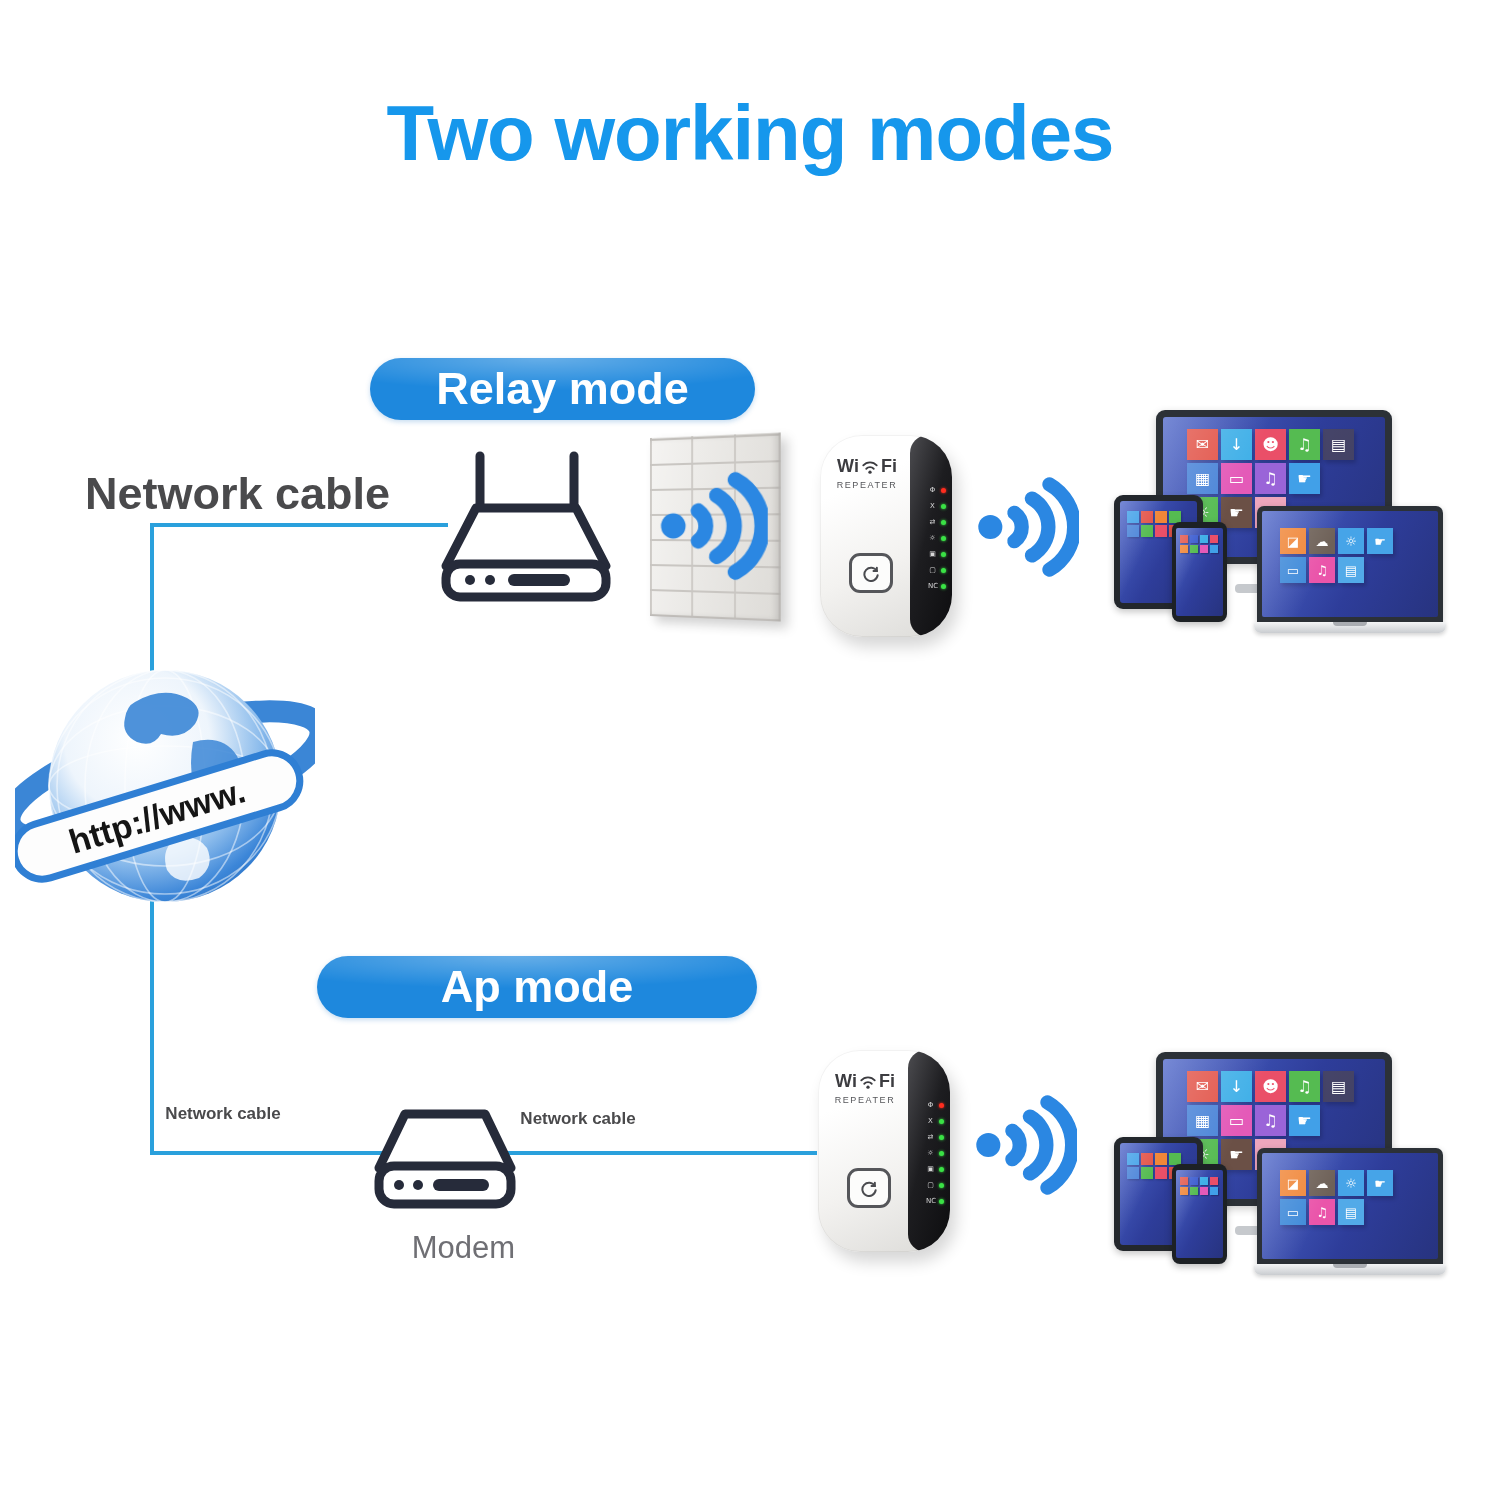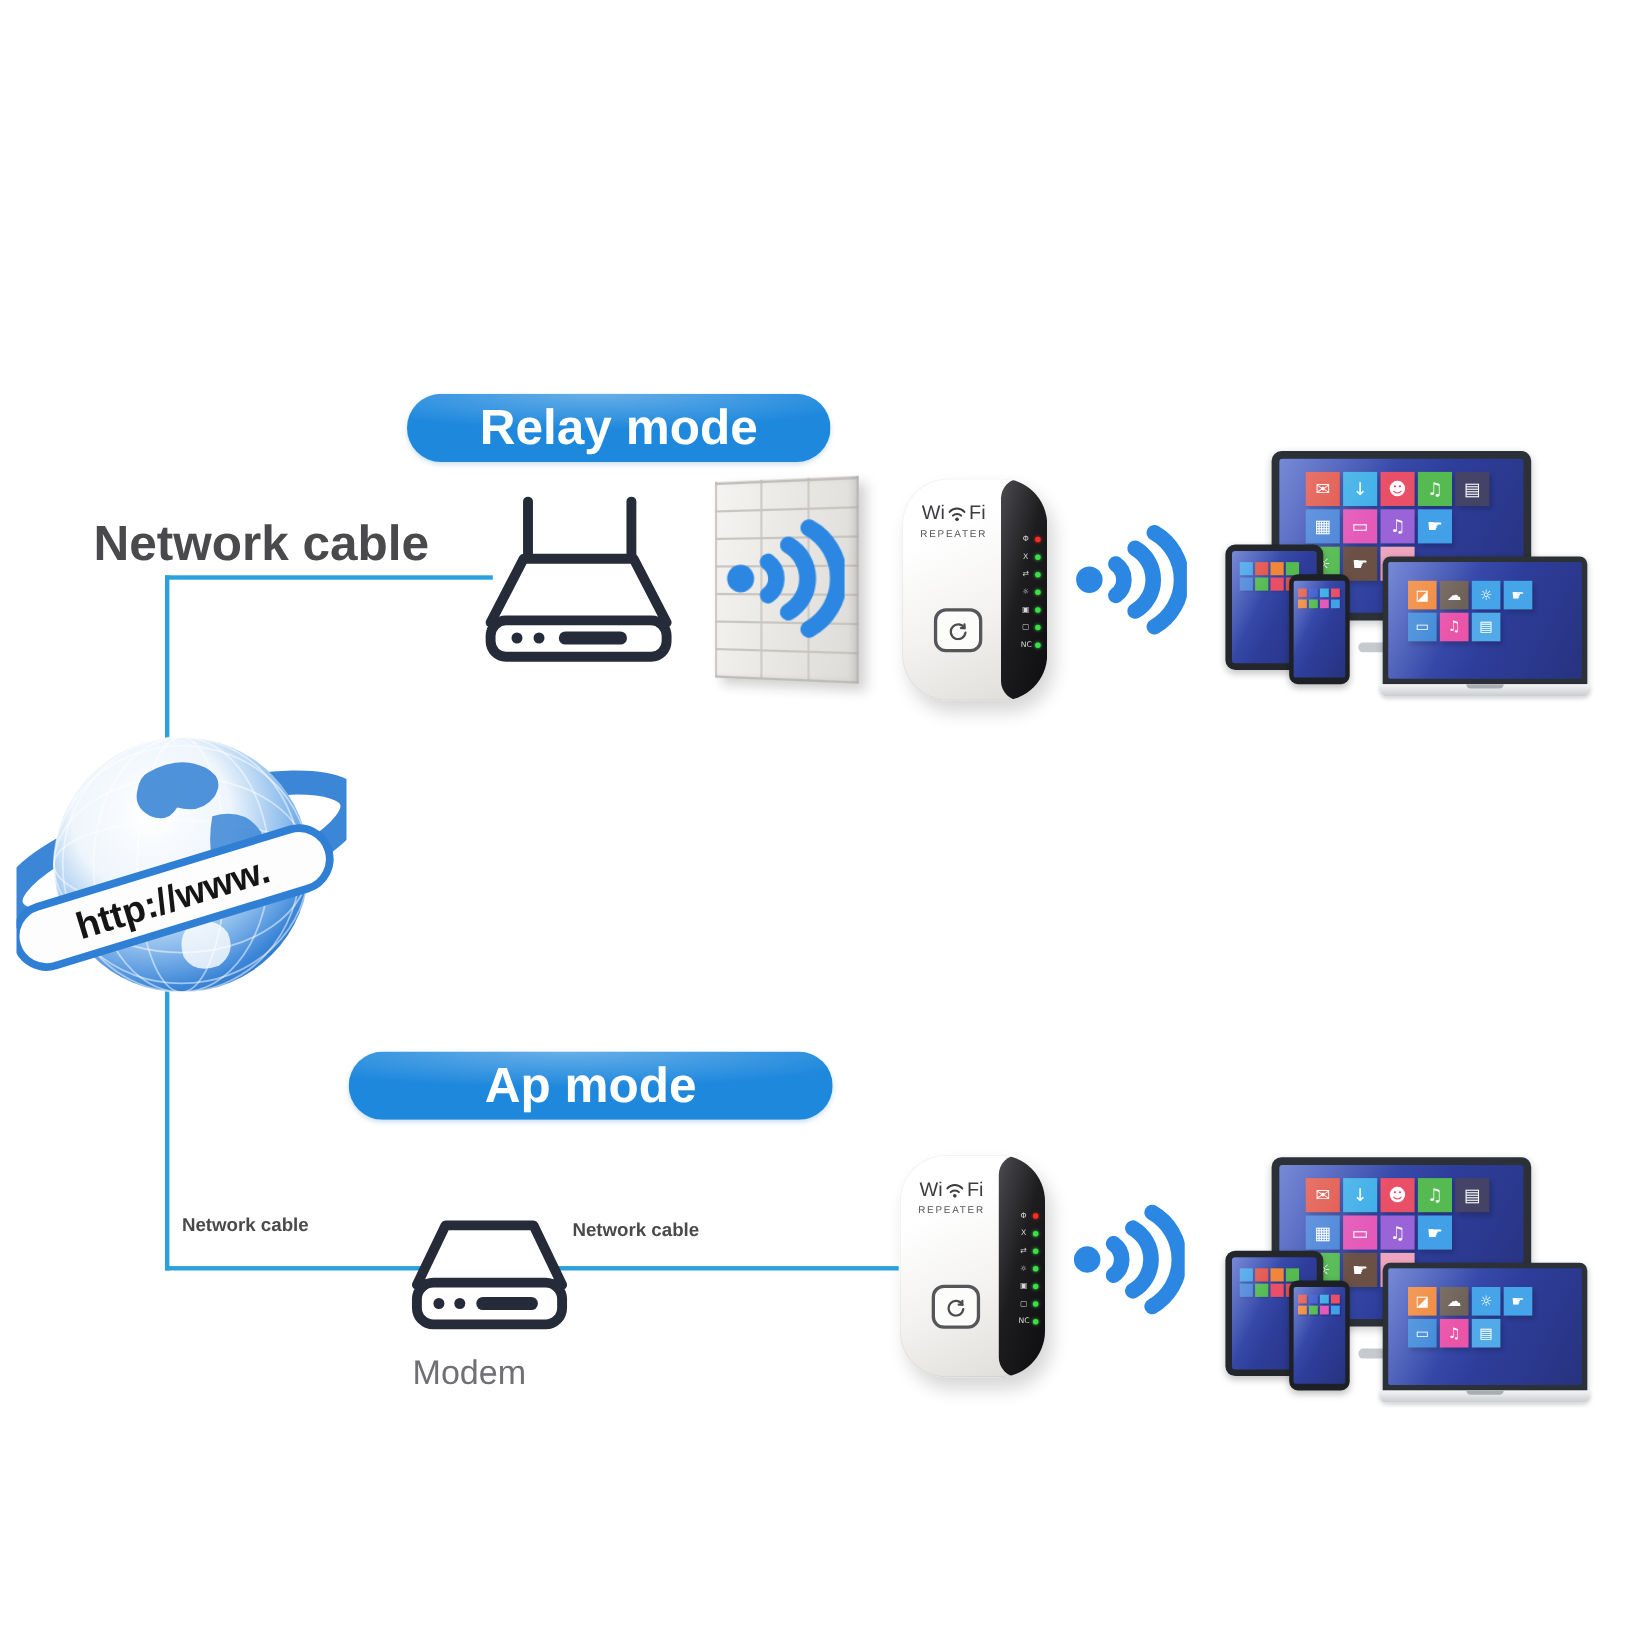--- a/index.html
+++ b/index.html
@@ -14,21 +14,21 @@
     color:#fff;font-size:45px;font-weight:bold;box-shadow:0 2px 5px rgba(30,120,200,.25);}
   #pill-relay{left:370px;top:358px;width:385px;}
   #pill-ap{left:317px;top:956px;width:440px;}
   .big-label{position:absolute;font-size:45px;font-weight:bold;color:var(--text-dark);}
   #lbl-netcable-top{left:85px;top:468px;}
   #lbl-internet{left:56px;top:914px;width:220px;text-align:center;}
   .small-label{position:absolute;width:130px;text-align:center;font-size:17px;font-weight:bold;
     color:var(--text-dark);line-height:21px;}
   #lbl-netcable-b1{left:158px;top:1103px;}
   #lbl-netcable-b2{left:513px;top:1108px;}
-  #lbl-modem{position:absolute;left:375px;top:1230px;width:140px;text-align:left;
+  #lbl-modem{position:absolute;left:375px;top:1230px;width:140px;text-align:right;
     font-size:31px;color:var(--text-gray);}
 
   
   .line{position:absolute;background:var(--line-blue);}
   #line-top-h{left:150px;top:523px;width:298px;height:4px;}
   #line-v{left:150px;top:523px;width:4px;height:632px;}
   #line-bottom-h{left:150px;top:1151px;width:667px;height:4px;}
 
   
   .outline-icon{position:absolute;}
@@ -58,21 +58,21 @@
   
   .repeater{position:absolute;width:132px;height:202px;border-radius:42px;
     background:linear-gradient(155deg,#ffffff 25%,#f3f2f0 60%,#dcdbd8 100%);
     box-shadow:6px 10px 16px rgba(0,0,0,.16), inset 0 0 0 1px rgba(0,0,0,.05);overflow:hidden;}
   #repeater-top{left:820px;top:435px;}
   #repeater-bottom{left:818px;top:1050px;}
   .rep-black{position:absolute;right:0;top:0;width:42px;height:100%;
     background:linear-gradient(105deg,#4c4c50 0%,#1d1d20 45%,#0d0d0f 100%);
     border-radius:18px 0 0 18px;}
   .rep-brand{position:absolute;left:8px;top:22px;width:78px;display:flex;align-items:flex-end;
-    justify-content:center;gap:2px;color:#3c3c40;font-weight:normal;font-size:18px;line-height:18px;}
+    justify-content:center;gap:2px;color:#3c3c40;font-weight:bold;font-size:18px;line-height:18px;}
   .mini-wifi .mw{fill:none;stroke:#3c3c40;stroke-width:2.4;stroke-linecap:round;}
   .mini-wifi .mwd{fill:#3c3c40;}
   .rep-sub{position:absolute;left:8px;top:45px;width:78px;text-align:center;
     font-size:9px;letter-spacing:1.6px;color:#55565a;}
   .wps-btn{position:absolute;left:29px;top:118px;width:38px;height:34px;border:3px solid #55565a;
     border-radius:11px;background:#fcfcfb;display:flex;align-items:center;justify-content:center;}
   .wps-btn .wp{fill:none;stroke:#4a4b4f;stroke-width:2.4;stroke-linecap:round;}
   .led-col{position:absolute;right:6px;top:52px;display:flex;flex-direction:column;gap:9px;}
   .led-row{display:flex;align-items:center;gap:4px;}
   .led-icon{font-size:7px;line-height:7px;color:#d8d8d8;width:9px;text-align:center;
@@ -123,20 +123,21 @@
 
   
   #globe{position:absolute;left:15px;top:664px;z-index:2;}
   .z1{z-index:1;} .z3{z-index:3;}
 </style>
 </head>
 <body>
 
 <div id="canvas">
 
+  <div class="page-title">Two working modes</div>
 
   <div class="mode-pill" id="pill-ap">
     <span>Ap mode</span>
   </div>
   <div class="mode-pill" id="pill-relay">
     <span>Relay mode</span>
   </div>
 
   <div class="line z1" id="line-top-h"></div>
   <div class="line z1" id="line-v"></div>

